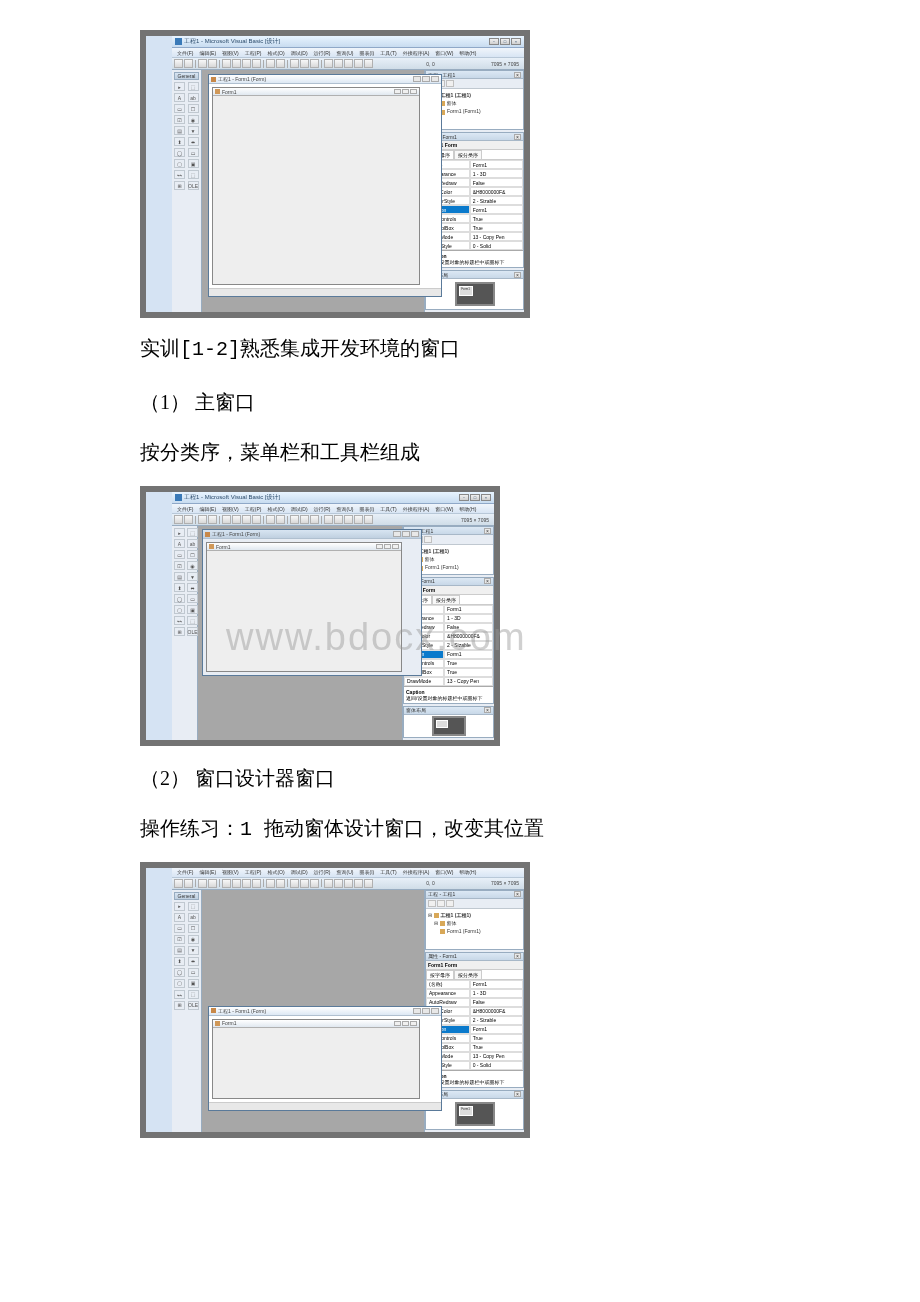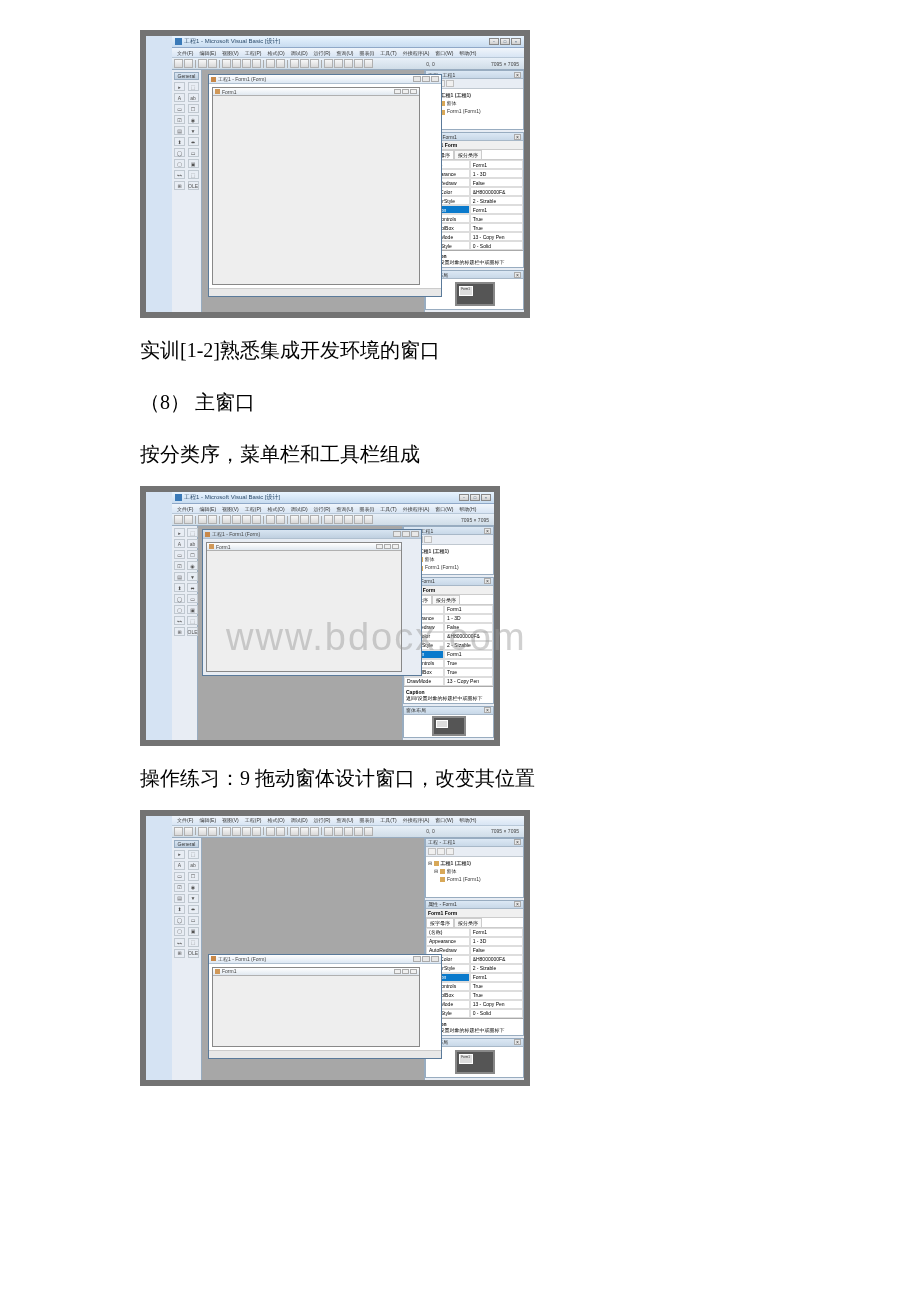--- a/index.html
+++ b/index.html
@@ -17,20 +17,21 @@
     
     .content-wrapper {
       padding: 0 140px;
     }
     
     .body-text {
       font-size: 20px;
       line-height: 2.2;
       color: #000;
       margin: 8px 0;
+      font-family: Liberation Mono, monospace;
     }
     
     .section-num {
       font-size: 20px;
       line-height: 2.2;
       color: #000;
       margin: 8px 0;
     }
     
     .vb-screenshot {
@@ -603,21 +604,21 @@
             <div class="vb-layout-monitor">
               <div class="layout-form">Form1</div>
             </div>
           </div>
         </div>
       </div>
     </div>
   </div>
 
   <p class="body-text">实训[1-2]熟悉集成开发环境的窗口</p>
-  <p class="section-num">（8） 主窗口</p>
+  <p class="section-num">（1） 主窗口</p>
   <p class="body-text">按分类序，菜单栏和工具栏组成</p>
 
   <div class="vb-screenshot" style="width:360px;position:relative;">
     <div class="vb-titlebar">
       <span class="title-icon"></span>
       <span>工程1 - Microsoft Visual Basic [设计]</span>
       <div class="window-controls">
         <span>−</span>
         <span>□</span>
         <span>×</span>
@@ -779,21 +780,22 @@
             </div>
           </div>
         </div>
       </div>
     </div>
     <div style="position:absolute;width:640px;top:124px;left:80px;">
       <span class="watermark">www.bdocx.com</span>
     </div>
   </div>
 
-  <p class="body-text">操作练习：9 拖动窗体设计窗口，改变其位置</p>
+  <p class="section-num">（2） 窗口设计器窗口</p>
+  <p class="body-text">操作练习：1 拖动窗体设计窗口，改变其位置</p>
 
   <div class="vb-screenshot" style="width:390px;">
     <div class="vb-menubar">
       <span>文件(F)</span>
       <span>编辑(E)</span>
       <span>视图(V)</span>
       <span>工程(P)</span>
       <span>格式(O)</span>
       <span>调试(D)</span>
       <span>运行(R)</span>

